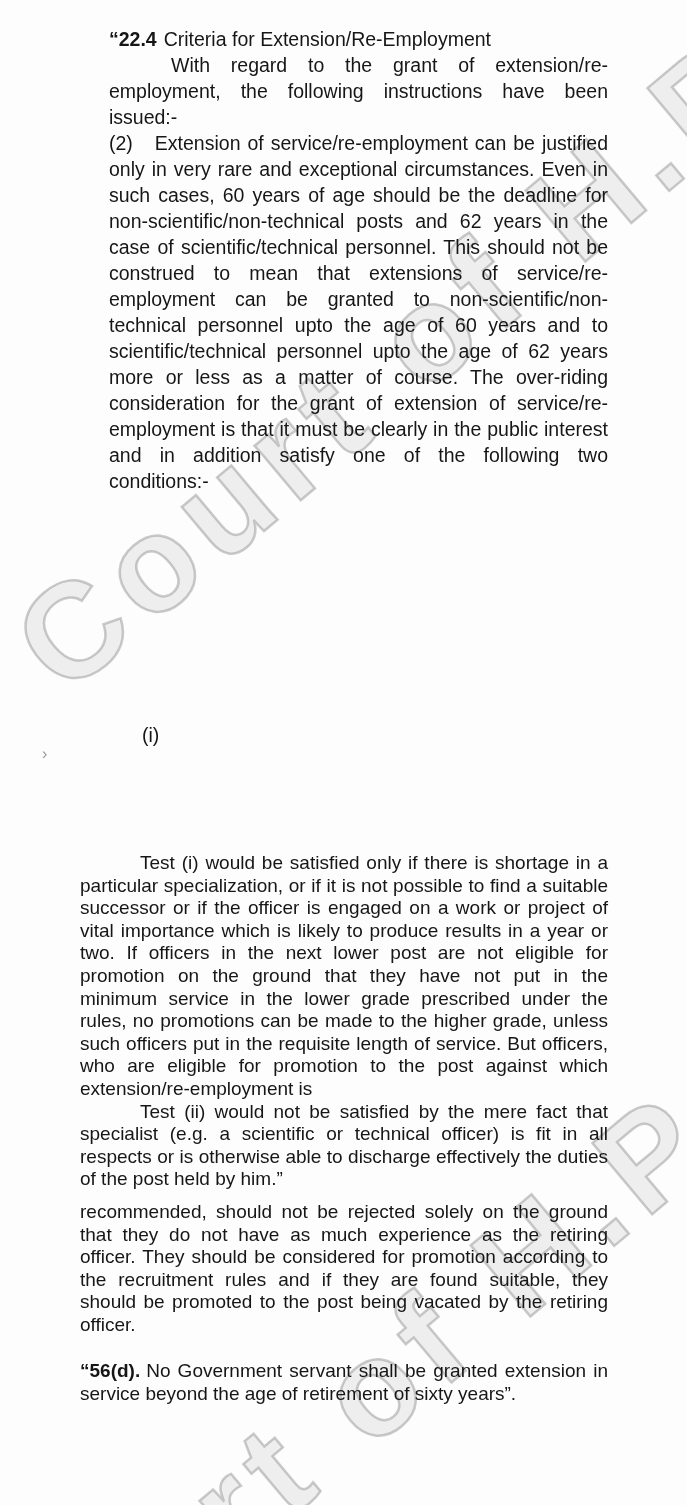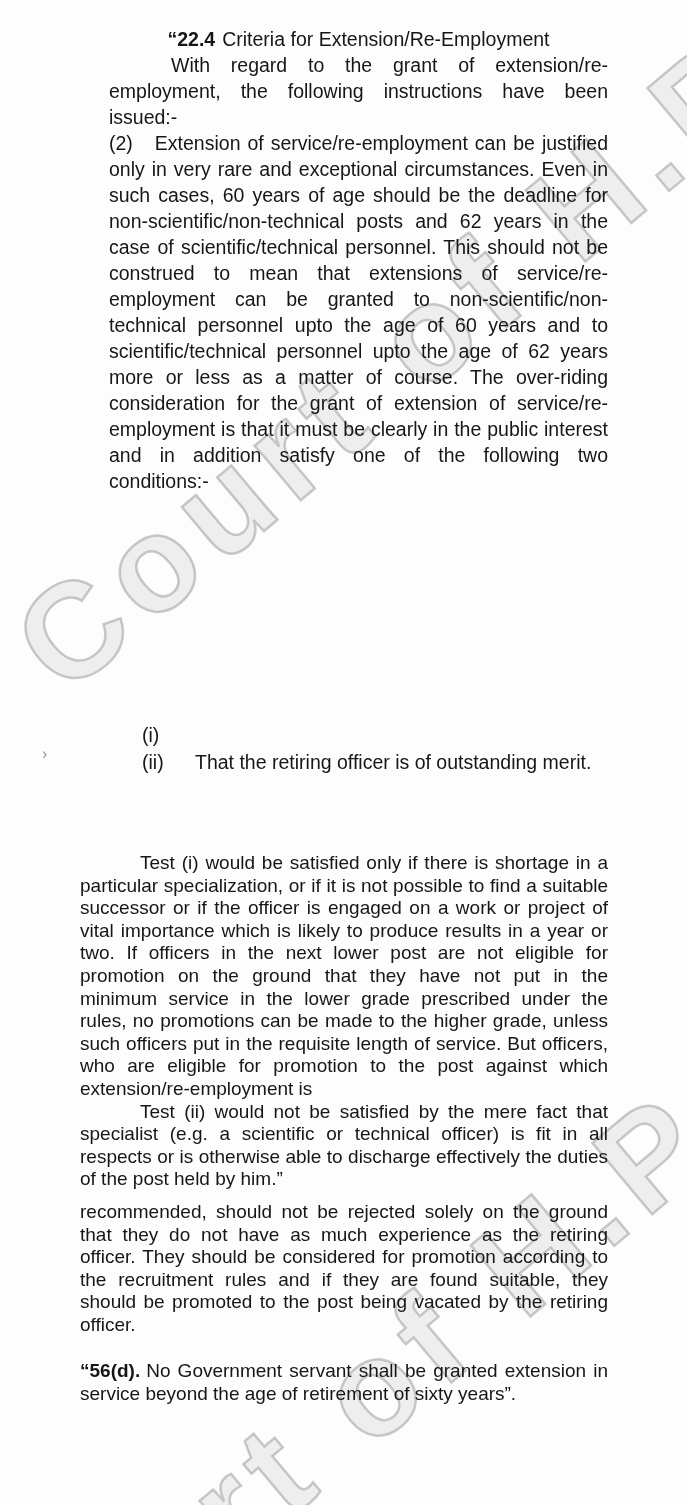--- a/index.html
+++ b/index.html
@@ -29,21 +29,21 @@
   .wm-top { left:35px; top:585px; }
   .wm-bottom { left:-20px; top:1640px; }
   
   .textlayer { position:relative; z-index:2; }
   .quote-block {
     position:absolute;
     left:109px; top:26px; width:499px;
     font-size:19.5px; line-height:26px;
     text-align:justify;
   }
-  .heading { text-align:center; }
+  .heading { text-align:left; }
   .bold { font-weight:bold; }
   .heading .bold { margin-right:7px; }
   .intro { text-indent:62px; }
   .instr { margin-left:62px; }
   .instr .inum { margin-right:22px; }
   .conditions {
     position:absolute;
     left:142px; top:722px; width:466px;
     font-size:19.5px; line-height:27px;
   }
@@ -89,24 +89,20 @@
       <p class="para intro">With regard to the grant of extension/re-employment, the following instructions have been issued:-</p>
       <p class="para instr">
         <span class="inum">(2)</span><span>Extension of service/re-employment can be justified only in very rare and exceptional circumstances. Even in such cases, 60 years of age should be the deadline for non-scientific/non-technical posts and 62 years in the case of scientific/technical personnel.  This should not be construed to mean that extensions of service/re-employment can be granted to non-scientific/non-technical personnel upto the age of 60 years and to scientific/technical personnel upto the age of 62 years more or less as a matter of course. The over-riding consideration for the grant of extension of service/re-employment is that it must be clearly in the public interest and in addition satisfy one of the following two conditions:-</span>
       </p>
     </div>
 
     <div class="conditions">
       <div class="cond">
         <span class="cnum">(i)</span>
       </div>
-      <div class="cond">
-        <span class="cnum">(ii)</span>
-        <span class="ctext">That the retiring officer is of outstanding merit.</span>
-      </div>
     </div>
 
     <div class="body-block">
       <p class="para indent">Test (i) would be satisfied only if there is shortage in a particular specialization, or if it is not possible to find a suitable successor or if the officer is engaged on a work or project of vital importance which is likely to produce results in a year or two.  If officers in the next lower post are not eligible for promotion on the ground that they have not put in the minimum service in the lower grade prescribed under the rules, no promotions can be made to the higher grade, unless such officers put in the requisite length of service. But officers, who are eligible for promotion to the post against which extension/re-employment is</p>
       <p class="para indent">Test (ii) would not be satisfied by the mere fact that specialist (e.g. a scientific or technical officer) is fit in all respects or is otherwise able to discharge effectively the duties of the post held by him.”</p>
       <p class="para gap-sm">recommended, should not be rejected solely on the ground that they do not have as much experience as the retiring officer.  They should be considered for promotion according to the recruitment rules and if they are found suitable, they should be promoted to the post being vacated by the retiring officer.</p>
       <p class="para sec56">
         <span class="bold">“56(d).</span><span>No Government servant shall be granted extension in service beyond the age of retirement of sixty years”.</span>
       </p>
     </div>

